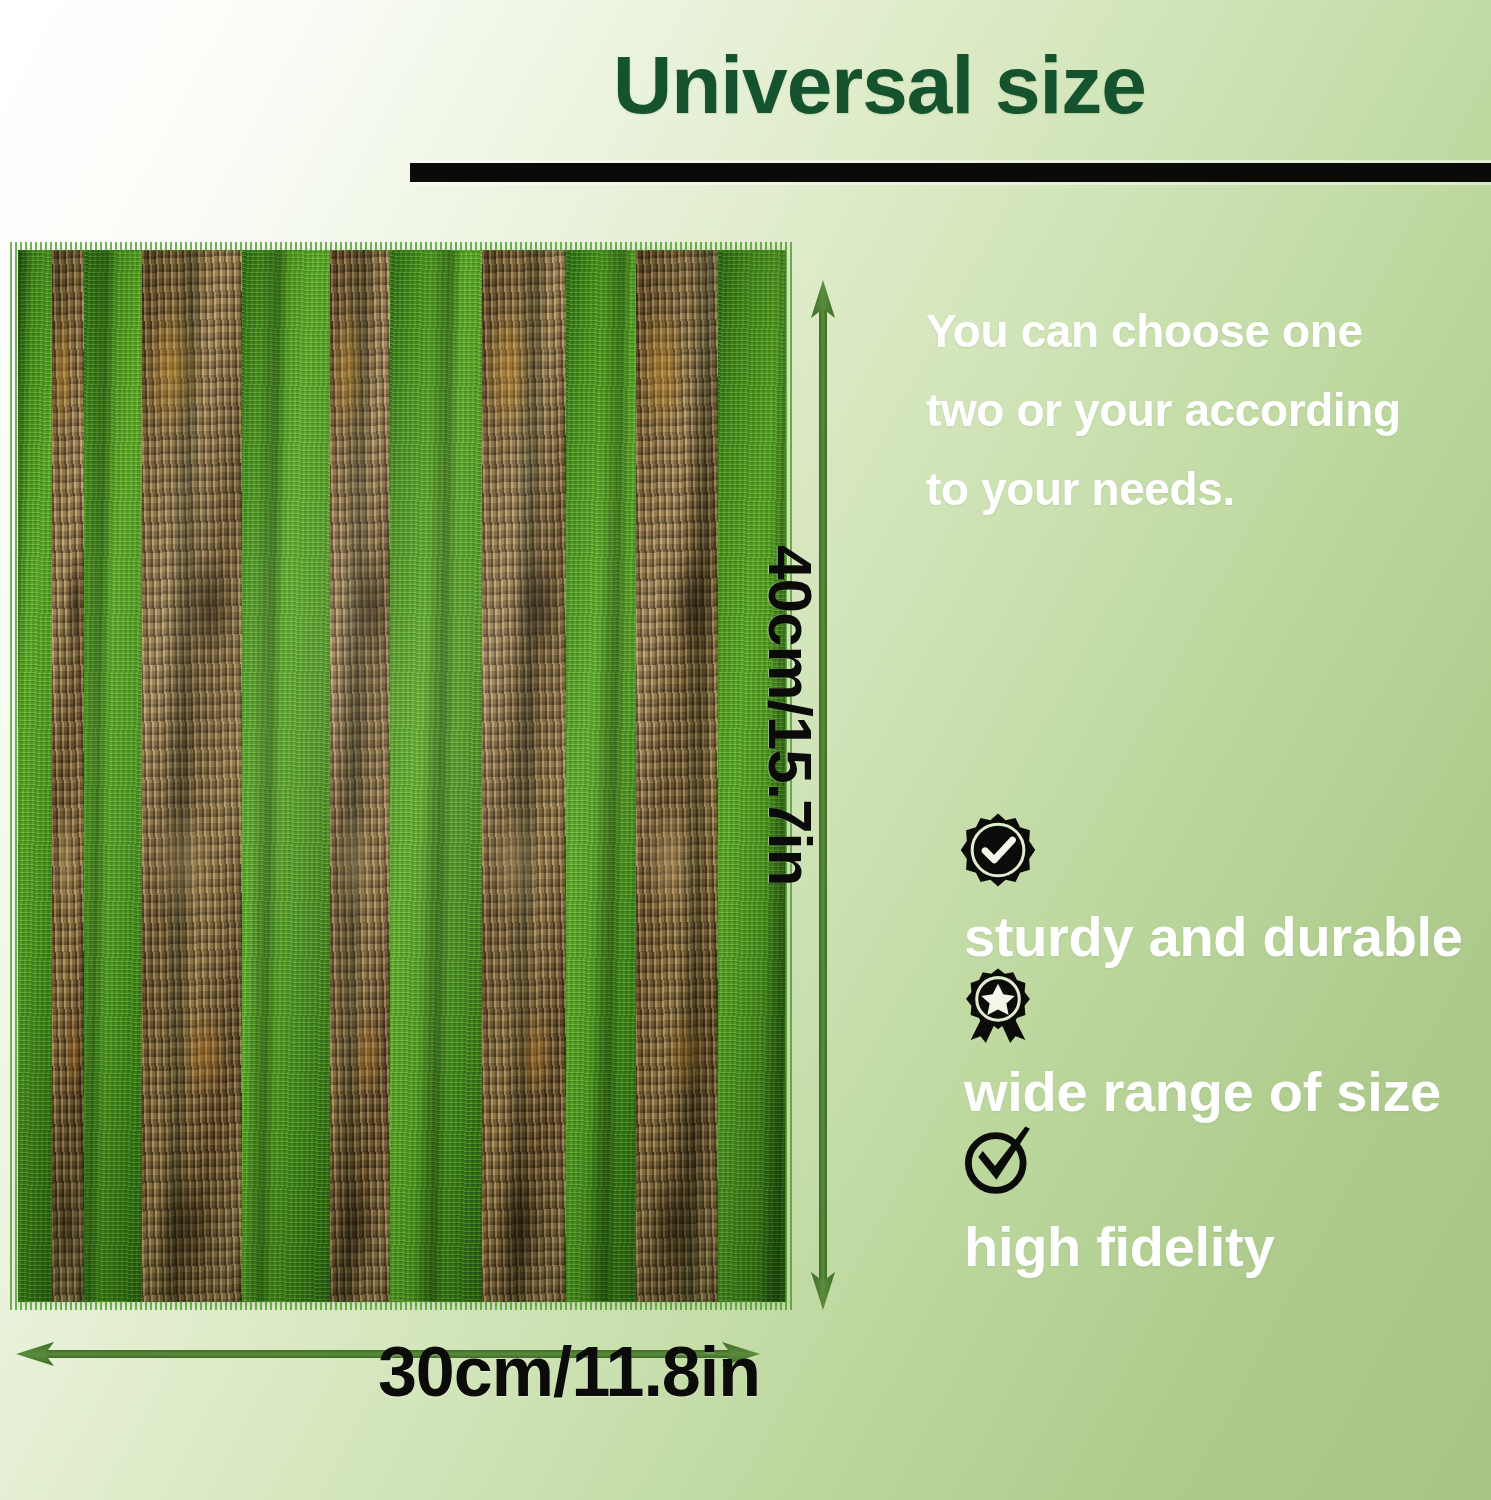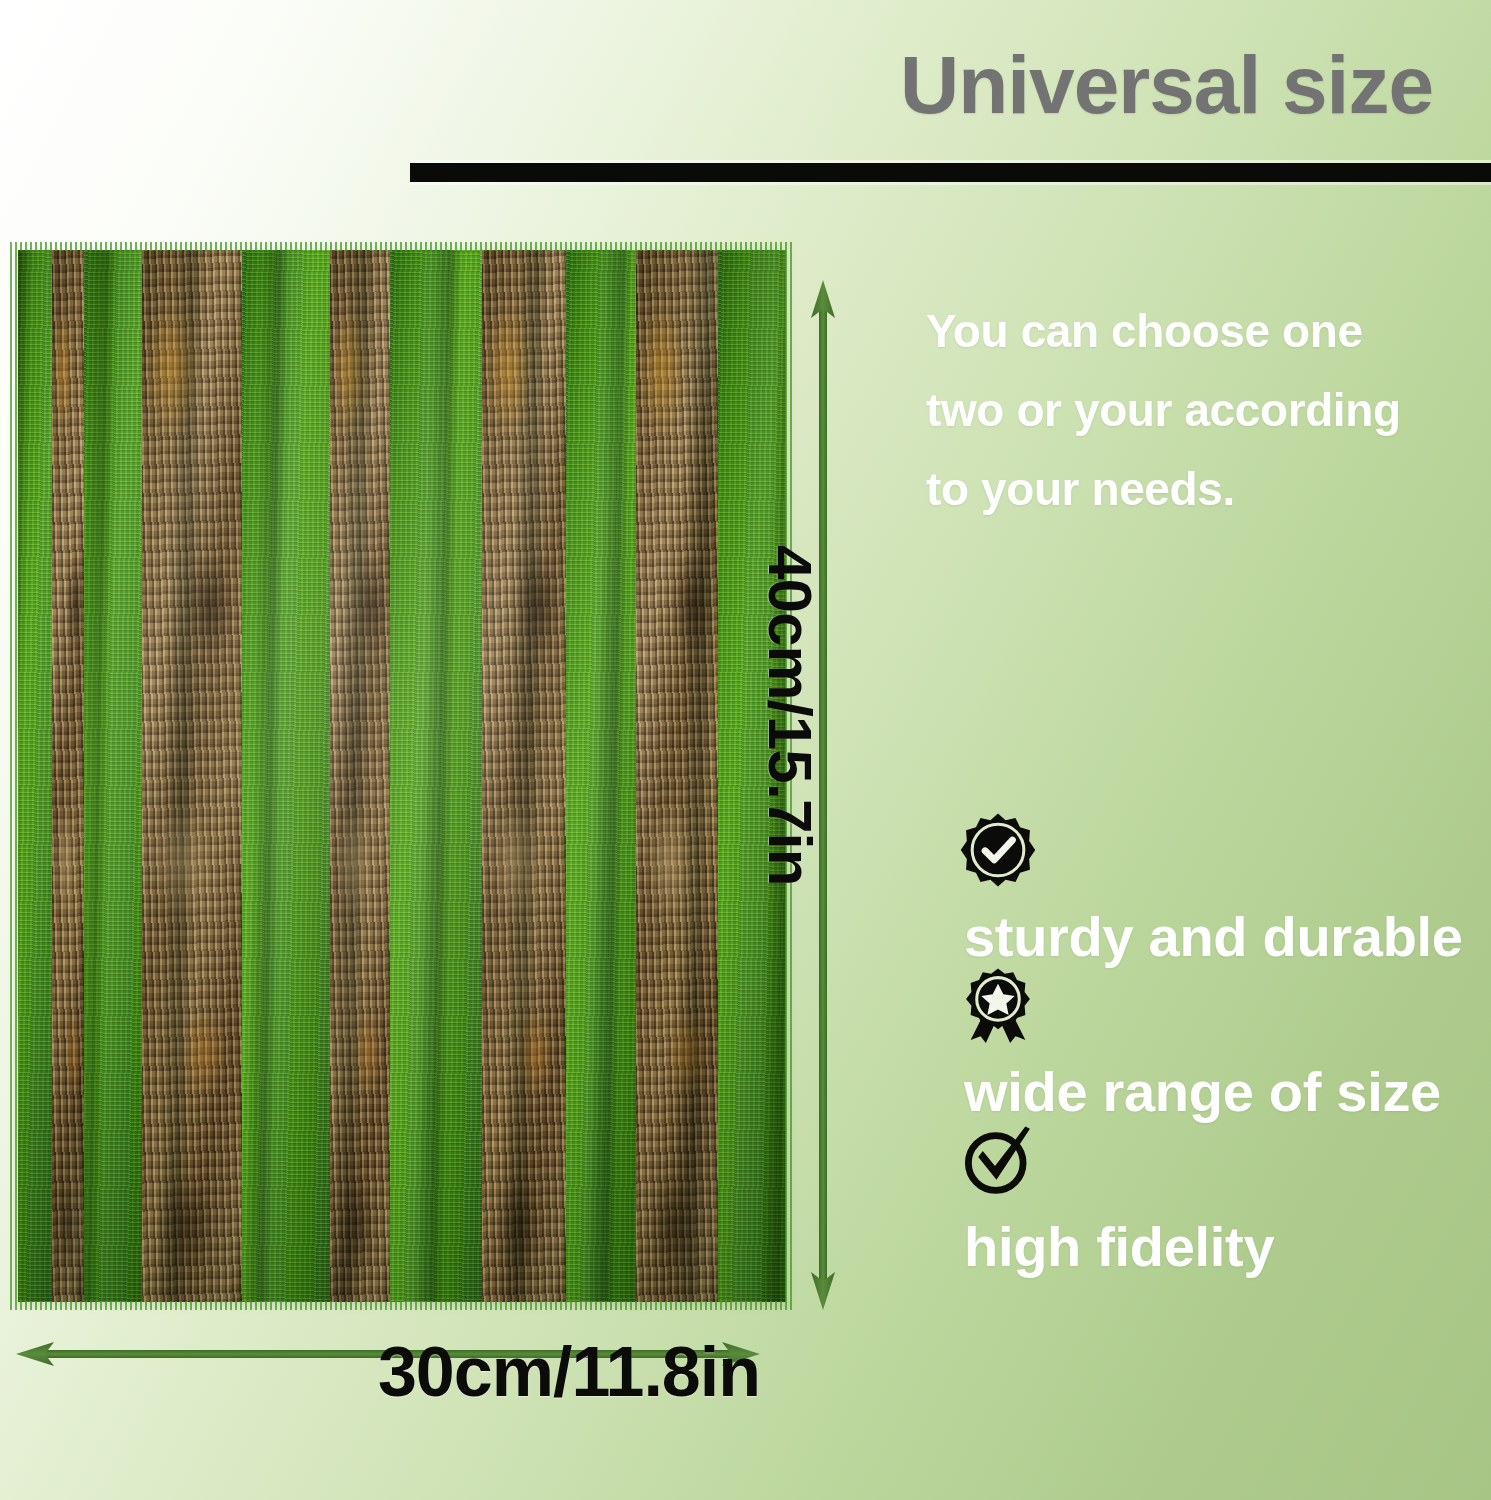--- a/index.html
+++ b/index.html
@@ -24,22 +24,21 @@
         #bcd79d 70%,
         #aecb8d 85%,
         #a7c585 100%);
   }
 
   
   #title {
     position:absolute;
     right:58px; top:42px;
     width:820px;
-    text-align:right;
-    color:#737373;
+    color:#14532d;
     font-size:82px;
     font-weight:bold;
     line-height:1.05;
     letter-spacing:-1px;
     font-stretch:condensed;
     text-shadow:0 1px 2px rgba(120,150,100,.25);
     white-space:nowrap;
   }
 
   

